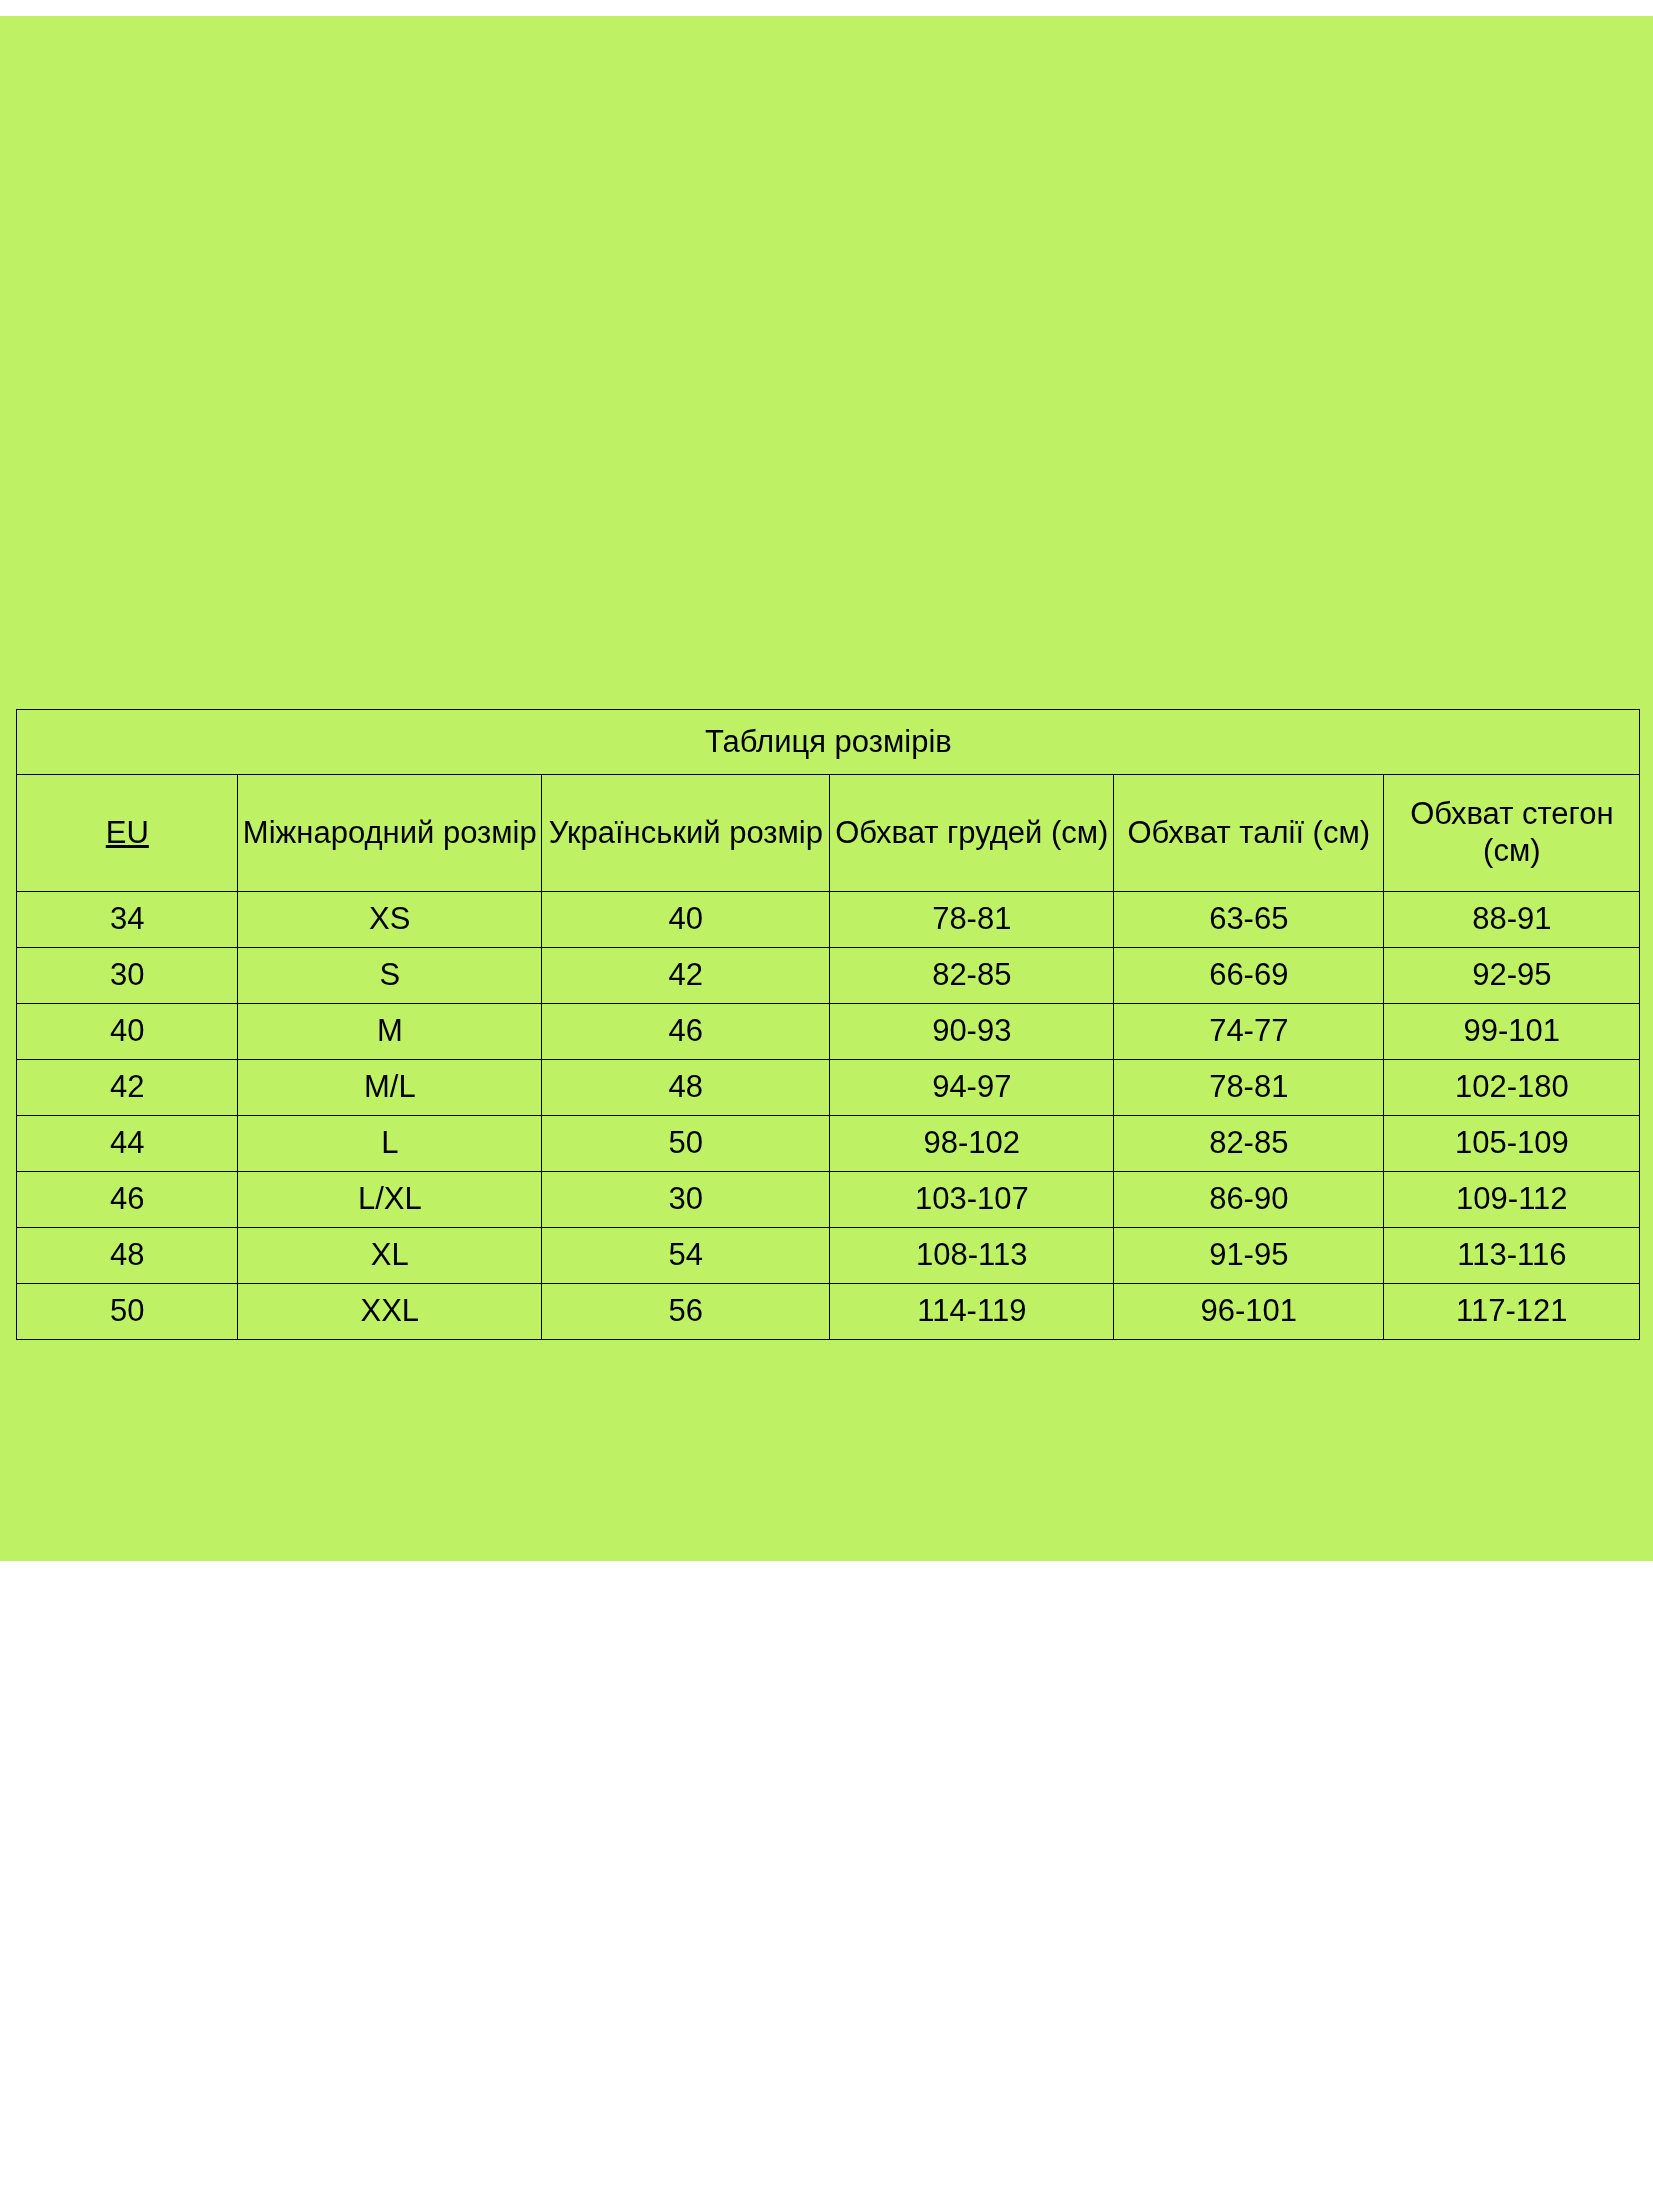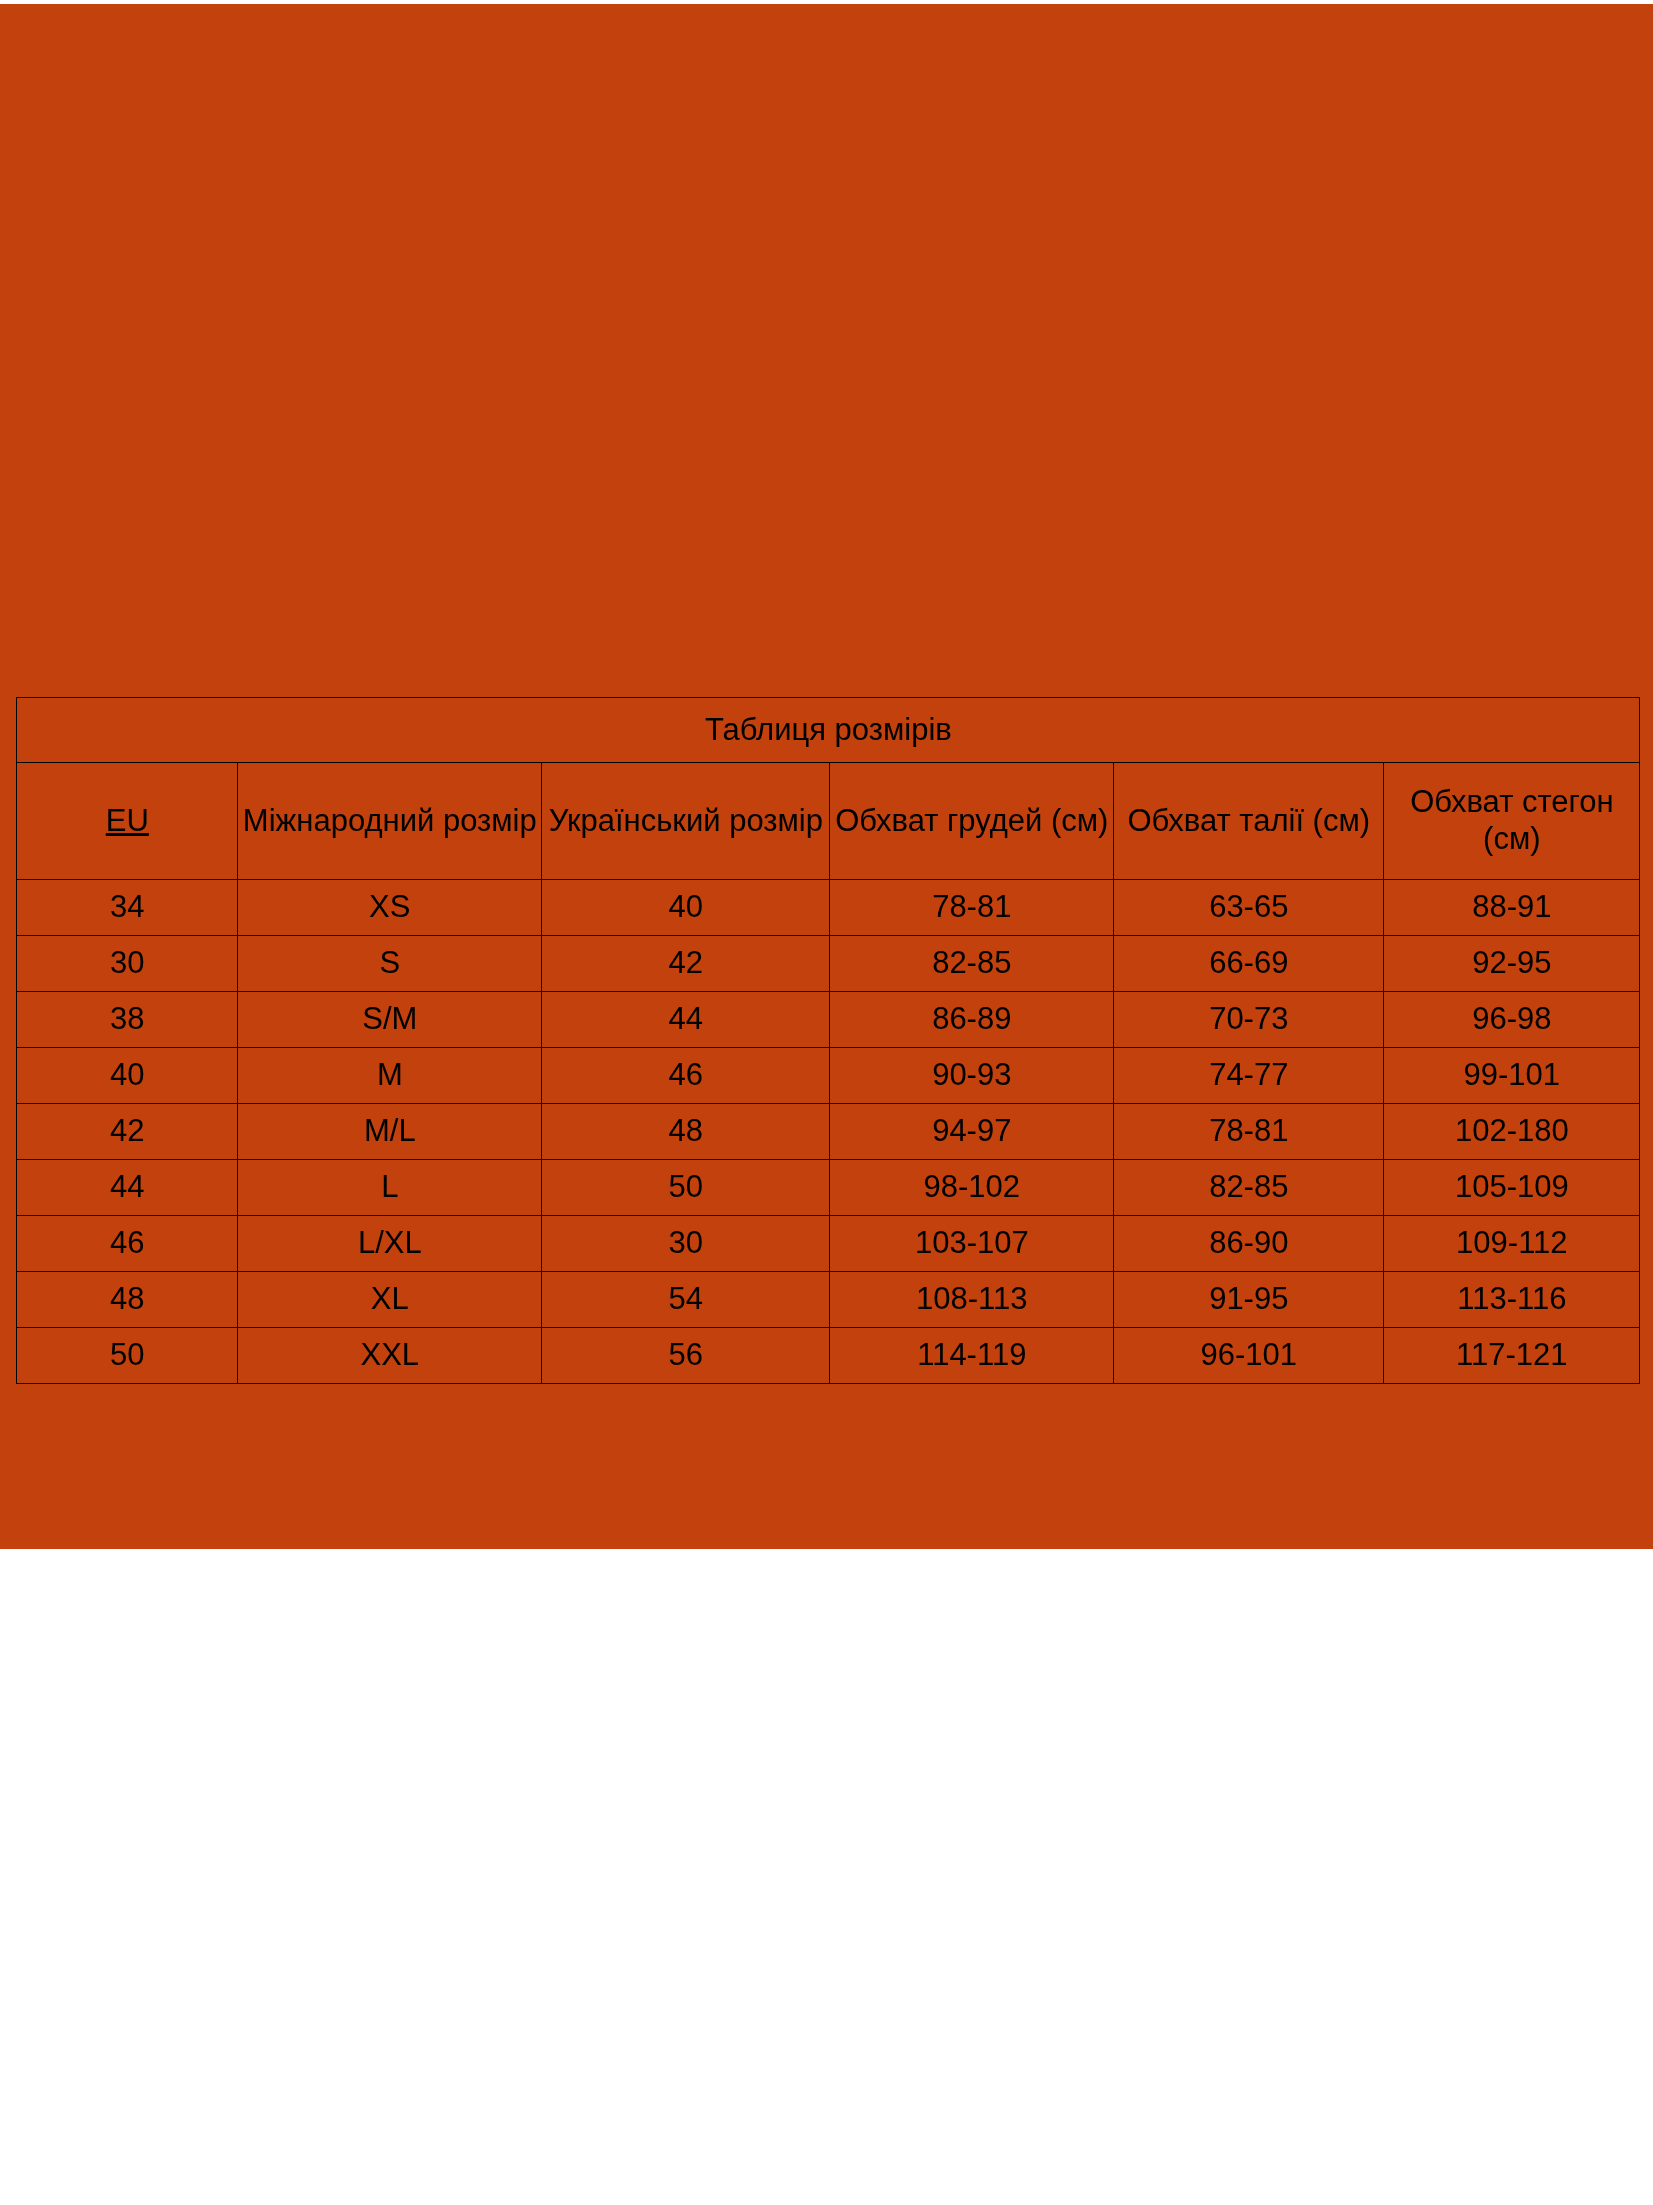--- a/index.html
+++ b/index.html
@@ -10,24 +10,24 @@
   body {
     width: 1654px;
     height: 2205px;
     font-family: "Liberation Sans", sans-serif;
     color: #000000;
     position: relative;
   }
   .page {
     position: absolute;
     left: 0;
-    top: 4px;
+    top: 16px;
     width: 1654px;
     height: 1545px;
-    background: #c2410c;
+    background: #bef264;
   }
   .table-wrap {
     position: absolute;
     left: 16.3px;
     top: 693px;
     width: 1621px;
   }
   table.size-table {
     border-collapse: collapse;
     table-layout: fixed;
@@ -116,28 +116,20 @@
         </tr>
         <tr class="body-row">
           <td>30</td>
           <td>S</td>
           <td>42</td>
           <td>82-85</td>
           <td>66-69</td>
           <td>92-95</td>
         </tr>
         <tr class="body-row">
-          <td>38</td>
-          <td>S/M</td>
-          <td>44</td>
-          <td>86-89</td>
-          <td>70-73</td>
-          <td>96-98</td>
-        </tr>
-        <tr class="body-row">
           <td>40</td>
           <td>M</td>
           <td>46</td>
           <td>90-93</td>
           <td>74-77</td>
           <td>99-101</td>
         </tr>
         <tr class="body-row">
           <td>42</td>
           <td>M/L</td>

